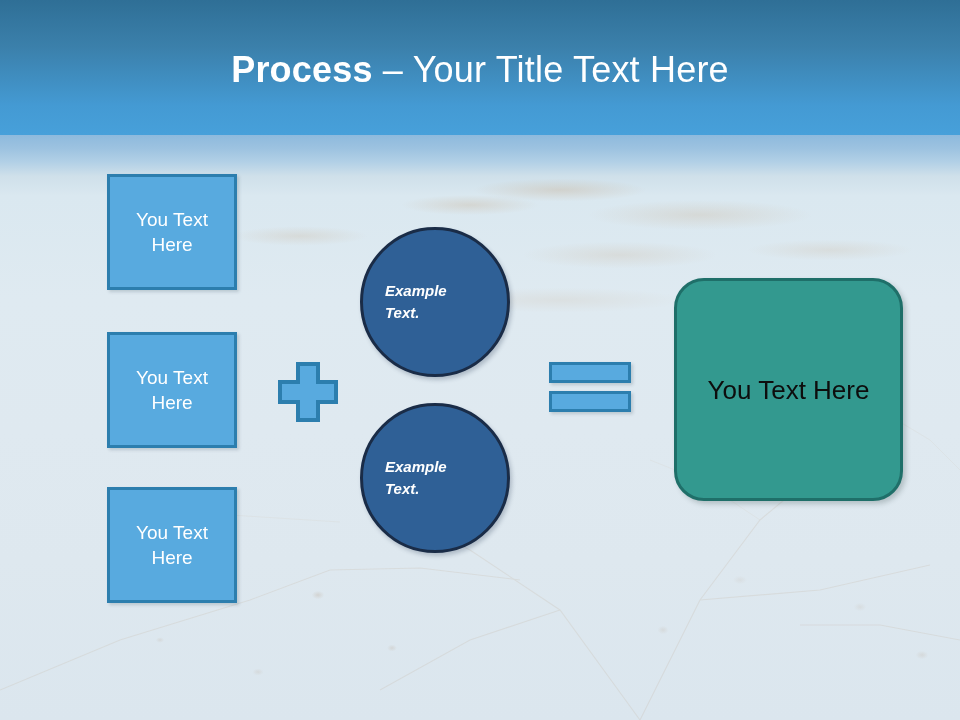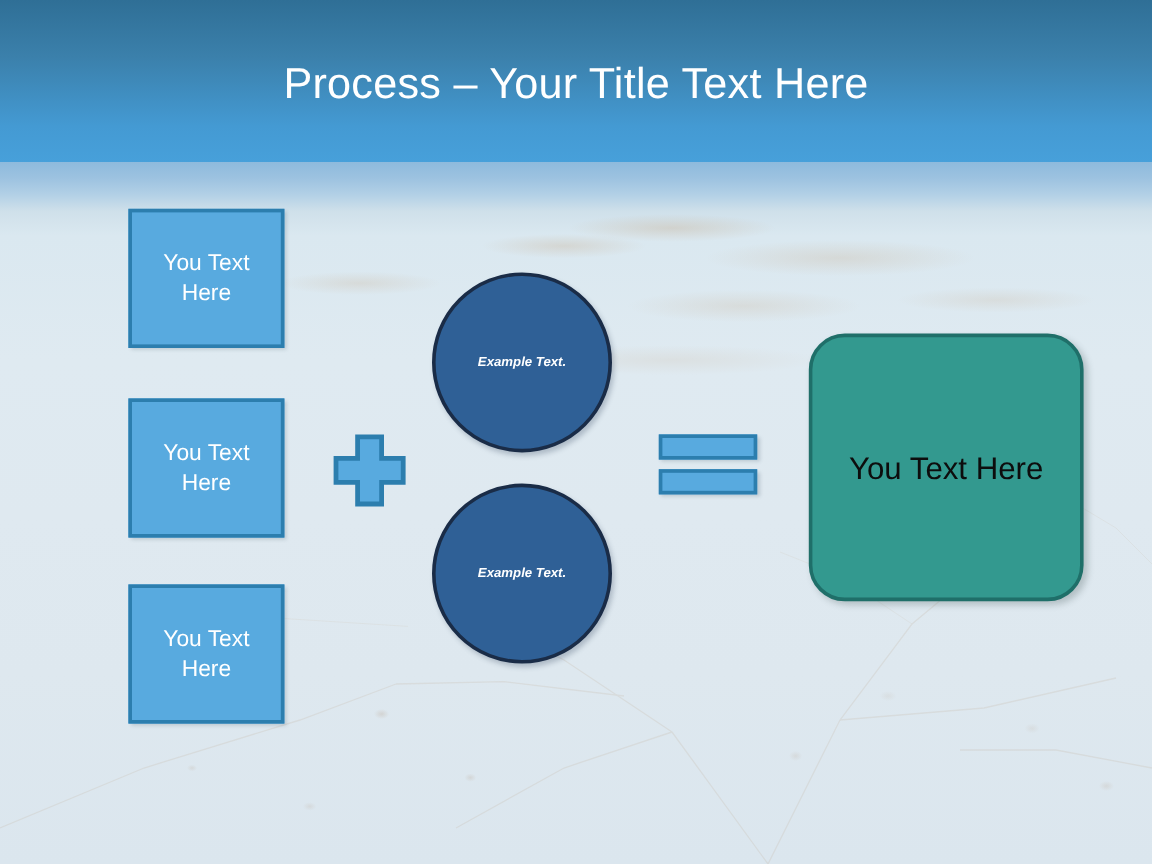--- a/index.html
+++ b/index.html
@@ -78,21 +78,21 @@
     left: 0;
     top: 48px;
     width: 960px;
     text-align: center;
     color: #ffffff;
     font-size: 36px;
     line-height: 44px;
     letter-spacing: .2px;
     white-space: nowrap;
   }
-  .title-strong { font-weight: normal; }
+  .title-strong { font-weight: bold; }
   .title-rest   { font-weight: normal; text-align: center; }
 
   
   .in-box {
     position: absolute;
     width: 130px;
     height: 116px;
     background: #58aadf;
     border: 3px solid #2c7eae;
     box-sizing: border-box;
@@ -130,25 +130,24 @@
     background: #2f6096;
     border: 3px solid #1a2c47;
     box-sizing: border-box;
     box-shadow: 2px 3px 4px rgba(50,70,95,.28);
     display: flex;
     align-items: center;
     justify-content: center;
   }
   .circle-label {
     color: #ffffff;
-    font-size: 11px;
+    font-size: 15px;
     line-height: 22px;
     font-weight: bold;
     font-style: italic;
-    text-align: center;
     width: 100px;
   }
   .circle-1 { left: 360px; top: 227px; }
   .circle-2 { left: 360px; top: 403px; }
 
   
   .equals-op {
     position: absolute;
     left: 549px;
     top: 362px;

